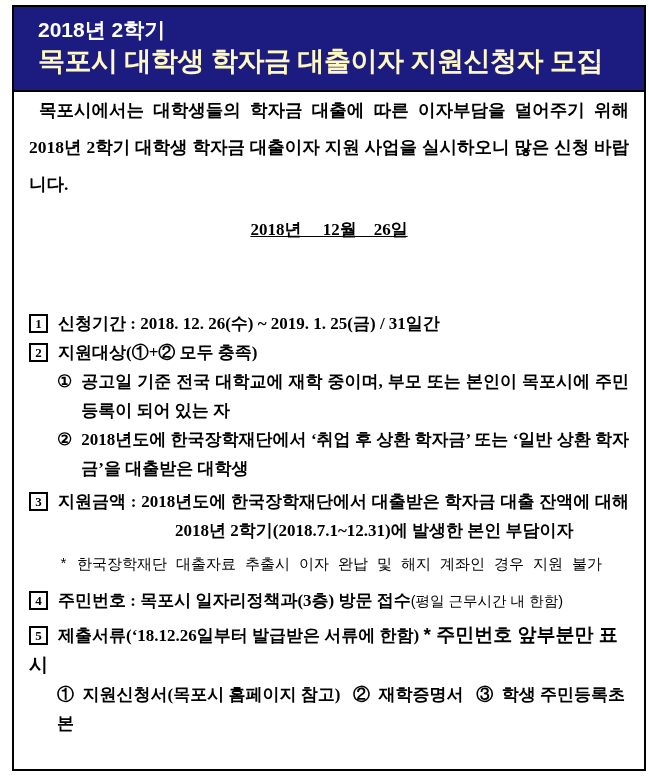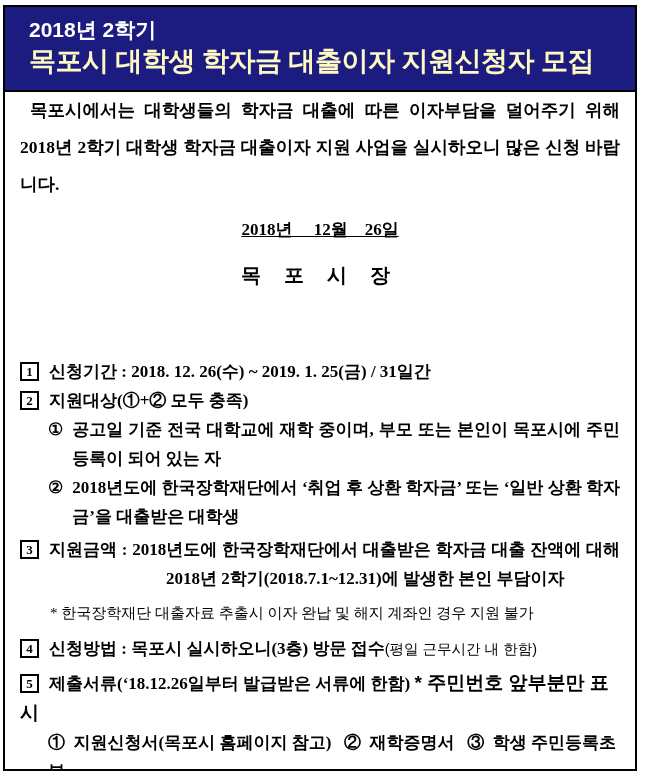--- a/index.html
+++ b/index.html
@@ -1,35 +1,35 @@
 <!DOCTYPE html>
 <html><head>
 <meta charset="utf-8">
 <style>
   html,body{margin:0;padding:0;background:#ffffff;}
   body{width:649px;height:778px;position:relative;font-family:"Liberation Serif","DejaVu Serif",serif;color:#000;}
-  .doc{position:absolute;left:3px;top:5px;width:634px;height:766px;border:2px solid #000;box-sizing:border-box;background:#fff;overflow:hidden;}
+  .doc{position:absolute;left:12px;top:5px;width:634px;height:766px;border:2px solid #000;box-sizing:border-box;background:#fff;overflow:hidden;}
   .hdr{background:#1b1b80;border-bottom:2px solid #000;padding:10px 10px 11px 24px;}
   .hdr-l1{color:#fff;font-family:"Liberation Sans","DejaVu Sans",sans-serif;font-weight:bold;font-size:21px;line-height:26px;margin:0;}
   .hdr-l2{color:#fef9c3;font-family:"Liberation Sans","DejaVu Sans",sans-serif;font-weight:bold;font-size:27px;line-height:36px;margin:0;letter-spacing:-0.5px;}
   .content{padding:0 15px 0 15px;}
   .intro{font-weight:bold;font-size:17.5px;line-height:37px;}
   .intro .l1{text-align:justify;text-align-last:justify;text-indent:10px;}
   .intro .l2{text-align:justify;text-align-last:justify;}
   .dateline{text-align:center;margin-top:15px;font-weight:bold;font-size:17px;white-space:pre;text-decoration:underline;}
   .signature{text-align:center;margin-top:21px;font-weight:bold;font-size:20px;letter-spacing:9px;}
   .list{margin-top:68px;font-weight:bold;font-size:17px;line-height:29px;}
   .row{margin:0;}
   .boxnum{display:inline-flex;width:15px;height:15px;border:2px solid #000;align-items:center;justify-content:center;font-size:13px;font-weight:bold;margin-right:10px;vertical-align:1px;line-height:15px;}
   .sub{display:flex;margin-left:28px;}
   .circ{margin-right:9px;flex:0 0 auto;}
   .subtext{flex:1;text-align:justify;}
   .just{text-align:justify;text-align-last:justify;}
   .indent2{margin-left:146px;}
-  .note{font-family:Liberation Serif, serif;font-weight:normal;font-size:15px;line-height:25px;margin-left:30px;}
+  .note{font-family:Liberation Mono, monospace;font-weight:normal;font-size:15px;line-height:25px;margin-left:30px;}
   .note.n1{margin-top:8px;}
   .note.n2{margin-top:1px;}
   .suffix-sans{font-family:"Liberation Sans","DejaVu Sans",sans-serif;font-weight:normal;font-size:14.5px;}
   .suffix-sans-bold{font-family:"Liberation Sans","DejaVu Sans",sans-serif;font-weight:bold;font-size:19px;}
   .mt4{margin-top:4px;}
   .mt8{margin-top:8px;}
   .presp{white-space:pre-wrap;}
 </style>
 </head>
 <body>
@@ -43,21 +43,20 @@
 
   <div class="content">
 
     <div class="intro">
       <div class="l1">목포시에서는 대학생들의 학자금 대출에 따른 이자부담을 덜어주기 위해</div>
       <div class="l2">2018년 2학기 대학생 학자금 대출이자 지원 사업을 실시하오니 많은 신청 바랍니다.</div>
     </div>
 
     <div class="dateline">2018년     12월    26일</div>
 
-    <div class="signature">목 포 시 장</div>
 
     <div class="list">
 
       <div class="row"><span class="boxnum">1</span><span>신청기간 : 2018. 12. 26(수) ~ 2019. 1. 25(금) / 31일간</span></div>
 
       <div class="row"><span class="boxnum">2</span><span>지원대상(①+② 모두 충족)</span></div>
 
       <div class="sub">
         <span class="circ">①</span>
         <span class="subtext">공고일 기준 전국 대학교에 재학 중이며, 부모 또는 본인이 목포시에 주민등록이 되어 있는 자</span>
@@ -66,21 +65,21 @@
       <div class="sub">
         <span class="circ">②</span>
         <span class="subtext">2018년도에 한국장학재단에서 ‘취업 후 상환 학자금’ 또는 ‘일반 상환 학자금’을 대출받은 대학생</span>
       </div>
 
       <div class="row just mt4"><span class="boxnum">3</span><span>지원금액 : 2018년도에 한국장학재단에서 대출받은 학자금 대출 잔액에 대해</span></div>
       <div class="row indent2"><span>2018년 2학기(2018.7.1~12.31)에 발생한 본인 부담이자</span></div>
 
       <div class="note n1">* 한국장학재단 대출자료 추출시 이자 완납 및 해지 계좌인 경우 지원 불가</div>
 
-      <div class="row mt8"><span class="boxnum">4</span><span>신청방법 : 목포시 실시하오니(3층) 방문 접수</span><span class="suffix-sans">(평일 근무시간 내 한함)</span></div>
+      <div class="row mt8"><span class="boxnum">4</span><span>주민번호 : 목포시 일자리정책과(3층) 방문 접수</span><span class="suffix-sans">(평일 근무시간 내 한함)</span></div>
 
       <div class="row mt4"><span class="boxnum">5</span><span class="presp">제출서류(‘18.12.26일부터 발급받은 서류에 한함) </span><span class="suffix-sans-bold">* 주민번호 앞부분만 표시</span></div>
 
       <div class="row presp" style="margin-left:28px;">①  지원신청서(목포시 홈페이지 참고)   ②  재학증명서   ③  학생 주민등록초본</div>
 
     </div>
   </div>
 </div>
 
 </body></html>

